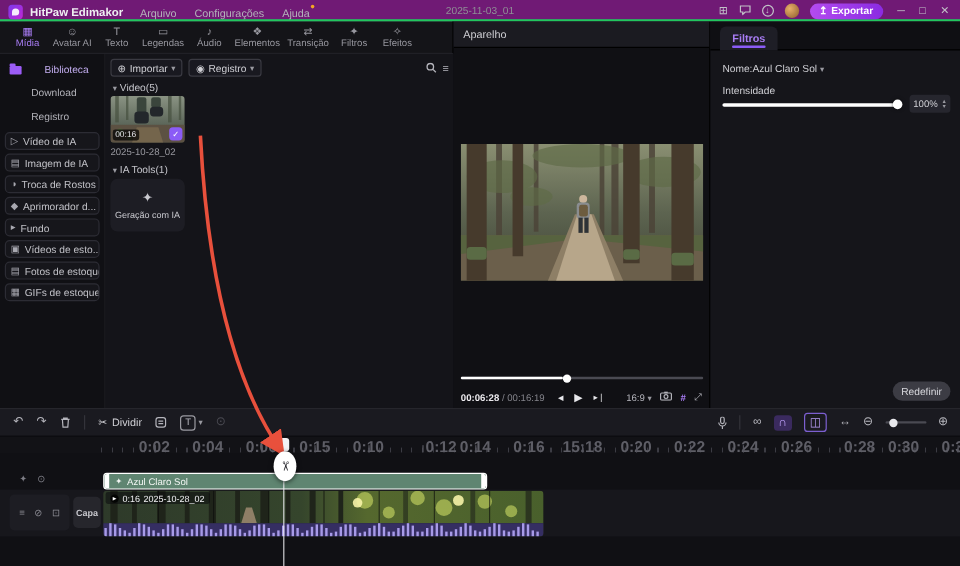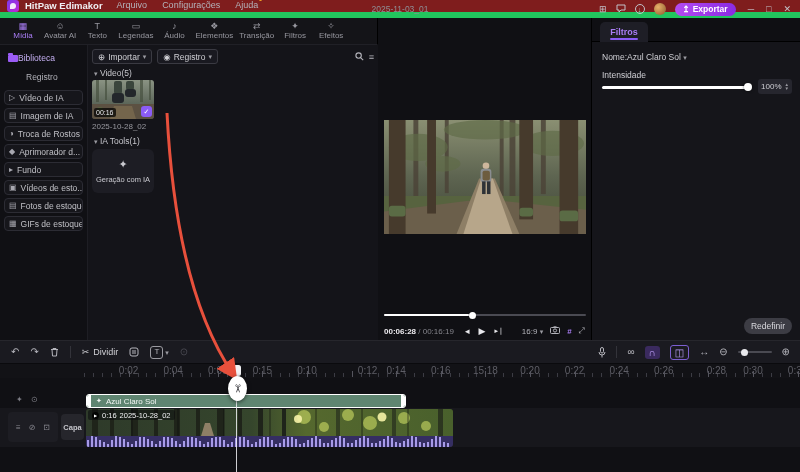--- a/index.html
+++ b/index.html
@@ -2,22 +2,22 @@
 <html><head>
 <meta charset="utf-8">
 <style>
   html,body{margin:0;padding:0;background:#000;}
   *{box-sizing:border-box;}
   .page{position:relative;width:800px;height:472px;background:#0c0c0f;overflow:hidden;
         font-family:"Liberation Sans",sans-serif;color:#c8c8ce;-webkit-font-smoothing:antialiased;}
   i{font-style:normal;}
 
   
-  .titlebar{position:absolute;left:0;top:0;width:800px;height:18px;background:#7f1d1d;
-            display:flex;align-items:flex-start;font-size:9px;border-bottom:6px solid #22c55e;}
+  .titlebar{position:absolute;left:0;top:0;width:800px;height:18px;background:#701a75;
+            display:flex;align-items:flex-end;font-size:9px;border-bottom:2px solid #22c55e;}
   .logo{width:12px;height:12px;border-radius:3px;margin:0 6px 0 7px;flex:none;
         background:linear-gradient(135deg,#7c3aed,#c026d3);position:relative;}
   .logo::after{content:"";position:absolute;left:3px;top:3px;width:6px;height:6px;border-radius:50% 50% 50% 0;
         background:rgba(255,255,255,.9);}
   .appname{font-weight:bold;color:#efeff2;margin-right:14px;font-size:9.5px;}
   .menu-bar{display:flex;gap:15px;color:#b3b3ba;}
   .menu-item{cursor:default;position:relative;}
   .notif-dot{position:absolute;right:-4px;top:-2px;width:3px;height:3px;border-radius:50%;background:#f5a623;}
   .title-center{position:absolute;left:50%;top:0;height:18px;line-height:18px;transform:translateX(-50%);
         color:#8f8f96;font-size:8.5px;}
@@ -36,21 +36,21 @@
            padding-left:6px;gap:2px;}
   .ftab{display:flex;flex-direction:column;align-items:center;justify-content:center;min-width:34px;
         padding:0 2px;color:#97979f;line-height:1.05;}
   .ftab-ic{font-size:9px;}
   .ftab-lb{font-size:8px;margin-top:1px;white-space:nowrap;}
   .ftab.active{color:#a97df5;}
 
   
   .sidebar{position:absolute;left:0;top:45px;width:88px;height:295px;background:#101014;
            border-right:1px solid #1e1e24;font-size:8.5px;overflow:hidden;}
-  .side-lib-head{display:flex;align-items:center;gap:0;color:#c3aef0;padding:8px 0 4px 8px;}
+  .side-lib-head{display:flex;align-items:center;gap:19px;color:#c3aef0;padding:8px 0 4px 8px;}
   .lib-icon{width:10px;height:7px;background:#9b5cf6;border-radius:1px;position:relative;flex:none;}
   .lib-icon::before{content:"";position:absolute;left:0;top:-2px;width:5px;height:2px;background:#9b5cf6;
         border-radius:1px 1px 0 0;}
   .side-sub{padding:5px 0 5px 26px;color:#b2b2b9;white-space:nowrap;}
   .side-sub.active{color:#a97df5;}
   .side-tool{margin:3px 4px;border:1px solid #2c2c34;background:#16161b;border-radius:4px;
         padding:2px 4px;display:flex;align-items:center;gap:4px;color:#c0c0c6;height:15px;white-space:nowrap;overflow:hidden;}
   .side-tool .ic{font-size:8px;color:#a8a8b0;flex:none;}
 
   
@@ -119,21 +119,21 @@
   .pill.purple{background:#3a2a5e;color:#c3a4ff;}
   .pill.pborder{border:1px solid #7c5fd0;color:#b69bf2;}
   .zoom-slider{width:34px;height:2px;background:#4a4a52;border-radius:1px;position:relative;}
   .zoom-dot{position:absolute;left:3px;top:-2.5px;width:7px;height:7px;border-radius:50%;background:#e8e8ec;}
 
   
   .timeline{position:absolute;left:0;top:364px;width:800px;height:108px;background:#101014;}
   .ruler{position:absolute;left:0;top:0;width:800px;height:14px;background:#121216;}
   .ruler-ticks{position:absolute;left:84px;right:0;bottom:1px;height:4px;
         background:repeating-linear-gradient(90deg,#3c3c44 0,#3c3c44 1px,transparent 1px,transparent 8.92px);}
-  .ruler-lb{position:absolute;top:1px;transform:translateX(-50%);font-size:10px;color:#5e5e66;}
+  .ruler-lb{position:absolute;top:1px;transform:translateX(-50%);font-size:13px;color:#5e5e66;font-weight:bold;}
   .track-row-video{position:absolute;left:0;top:44px;width:800px;height:39px;background:#17171c;}
   .th-ic{position:absolute;font-size:8px;color:#7e7e86;}
   .th-box{position:absolute;left:8px;top:48px;width:50px;height:30px;background:#1d1d23;border-radius:4px;
         display:flex;align-items:center;justify-content:space-around;padding:0 4px;color:#8a8a92;font-size:8px;}
   .capa-btn{position:absolute;left:61px;top:50px;width:23px;height:26px;background:#26262c;border-radius:4px;
         display:flex;align-items:center;justify-content:center;font-size:7.5px;color:#c5c5cb;font-weight:bold;}
   .filter-bar{position:absolute;left:86px;top:30px;width:320px;height:14px;background:#5f8571;border:1px solid #fff;
         border-radius:3px;display:flex;align-items:center;gap:4px;padding-left:9px;color:#f2f6f3;font-size:8px;white-space:nowrap;overflow:hidden;}
   .filter-bar::before,.filter-bar::after{content:"";position:absolute;top:0;bottom:0;width:4px;background:#fff;}
   .filter-bar::before{left:0;border-radius:2px 0 0 2px;}
@@ -224,20 +224,21 @@
         <span class="ftab-lb">Efeitos</span>
       </div>
     </div>
 
   <div class="sidebar">
     <div class="side-lib-head">
       <span class="lib-icon"></span>
       <span>Biblioteca</span>
     </div>
     <div id="lib-children">
+        <div class="side-sub">Download</div>
         <div class="side-sub">Registro</div>
       </div>
     <div id="side-tools">
         <div class="side-tool">
           <span class="ic">▷</span>
           <span>Vídeo de IA</span>
         </div>
         <div class="side-tool">
           <span class="ic">▤</span>
           <span>Imagem de IA</span>
@@ -334,20 +335,21 @@
       <i class="caret">▾</i>
       <i>IA Tools(1)</i>
     </div>
     <div class="ai-card">
       <span class="ic">✦</span>
       <span class="lb">Geração com IA</span>
     </div>
   </div>
 
   <div class="preview">
+    <div class="pv-head">Aparelho</div>
     <div class="pv-video">
       <svg width="202" height="114" viewBox="0 0 206 117" preserveAspectRatio="none">
         <defs>
             <linearGradient id="sky" x1="0" y1="0" x2="0" y2="1">
           <stop offset="0" stop-color="#8a8f72"></stop>
               <stop offset="0.5" stop-color="#5d6450"></stop>
               <stop offset="1" stop-color="#3f4436"></stop>
         </linearGradient>
           </defs>
         <rect width="206" height="117" fill="url(#sky)"></rect>

